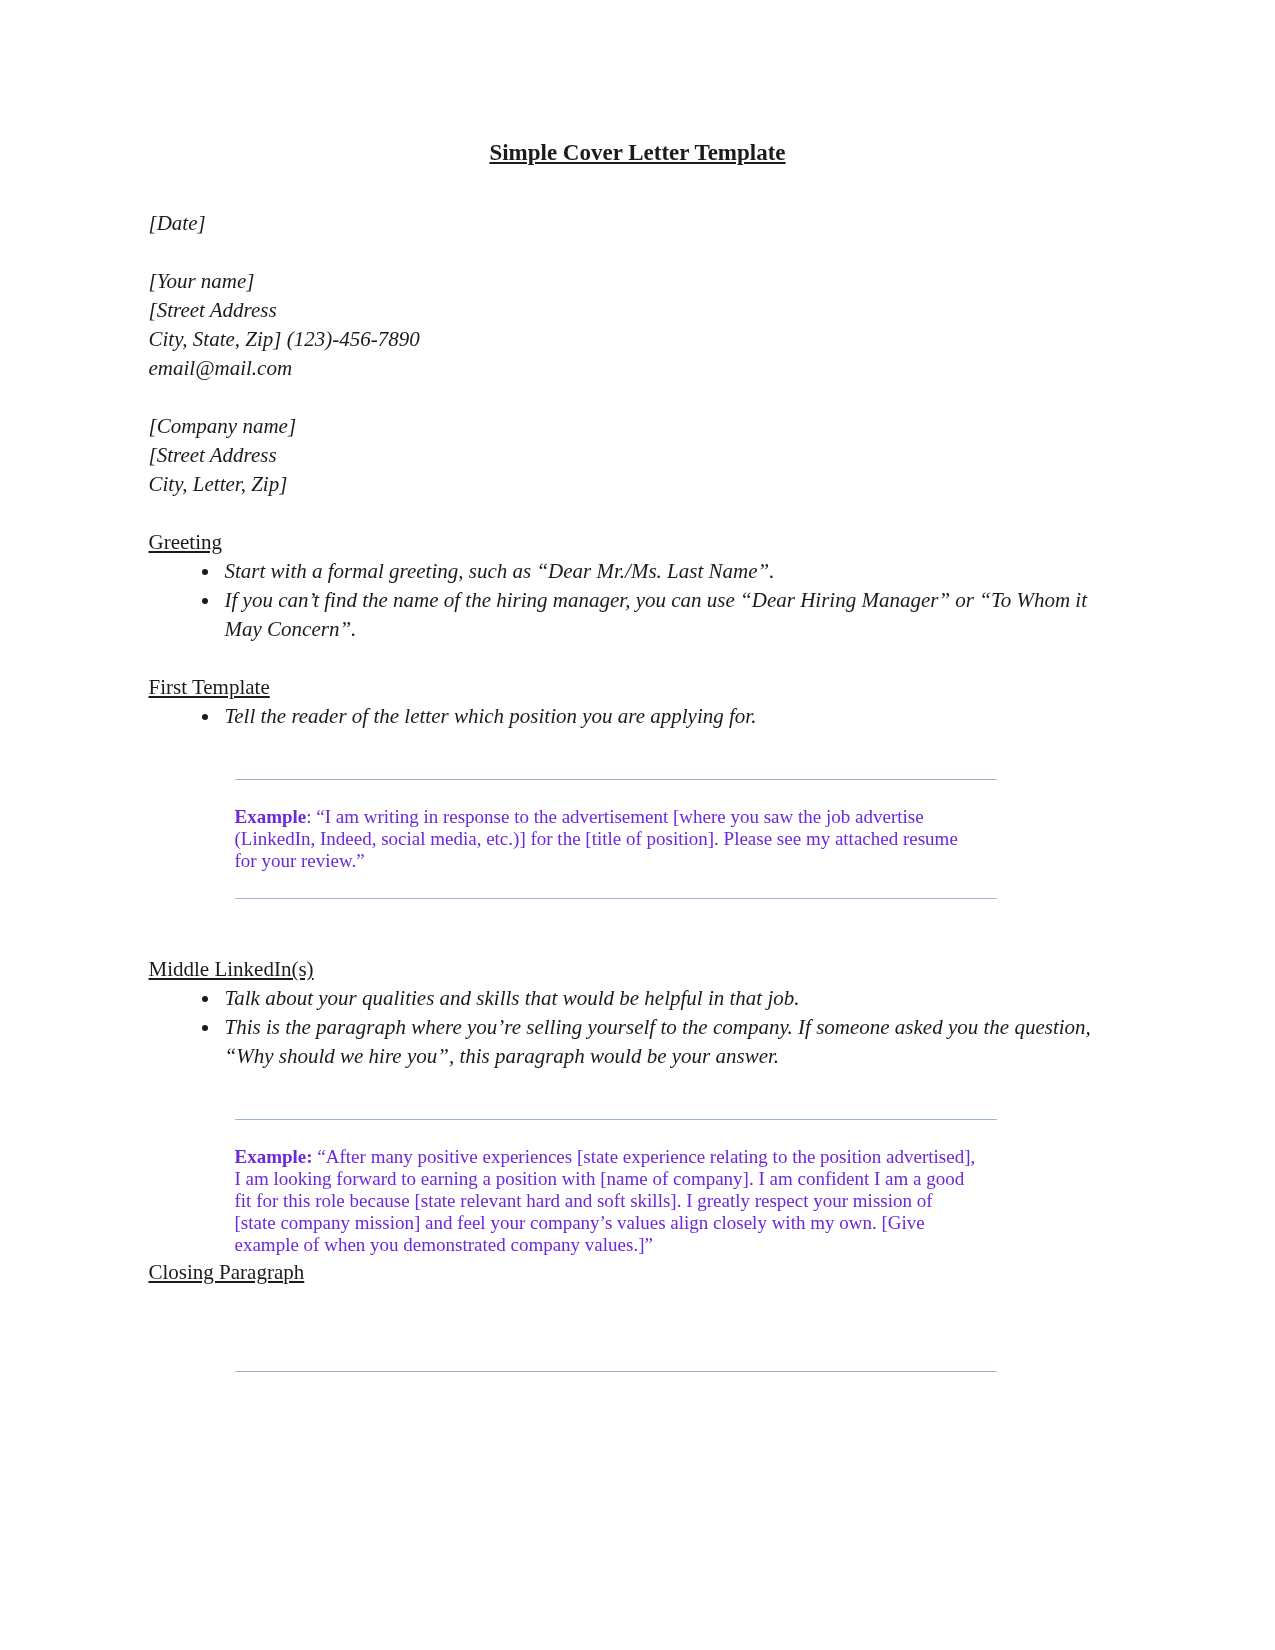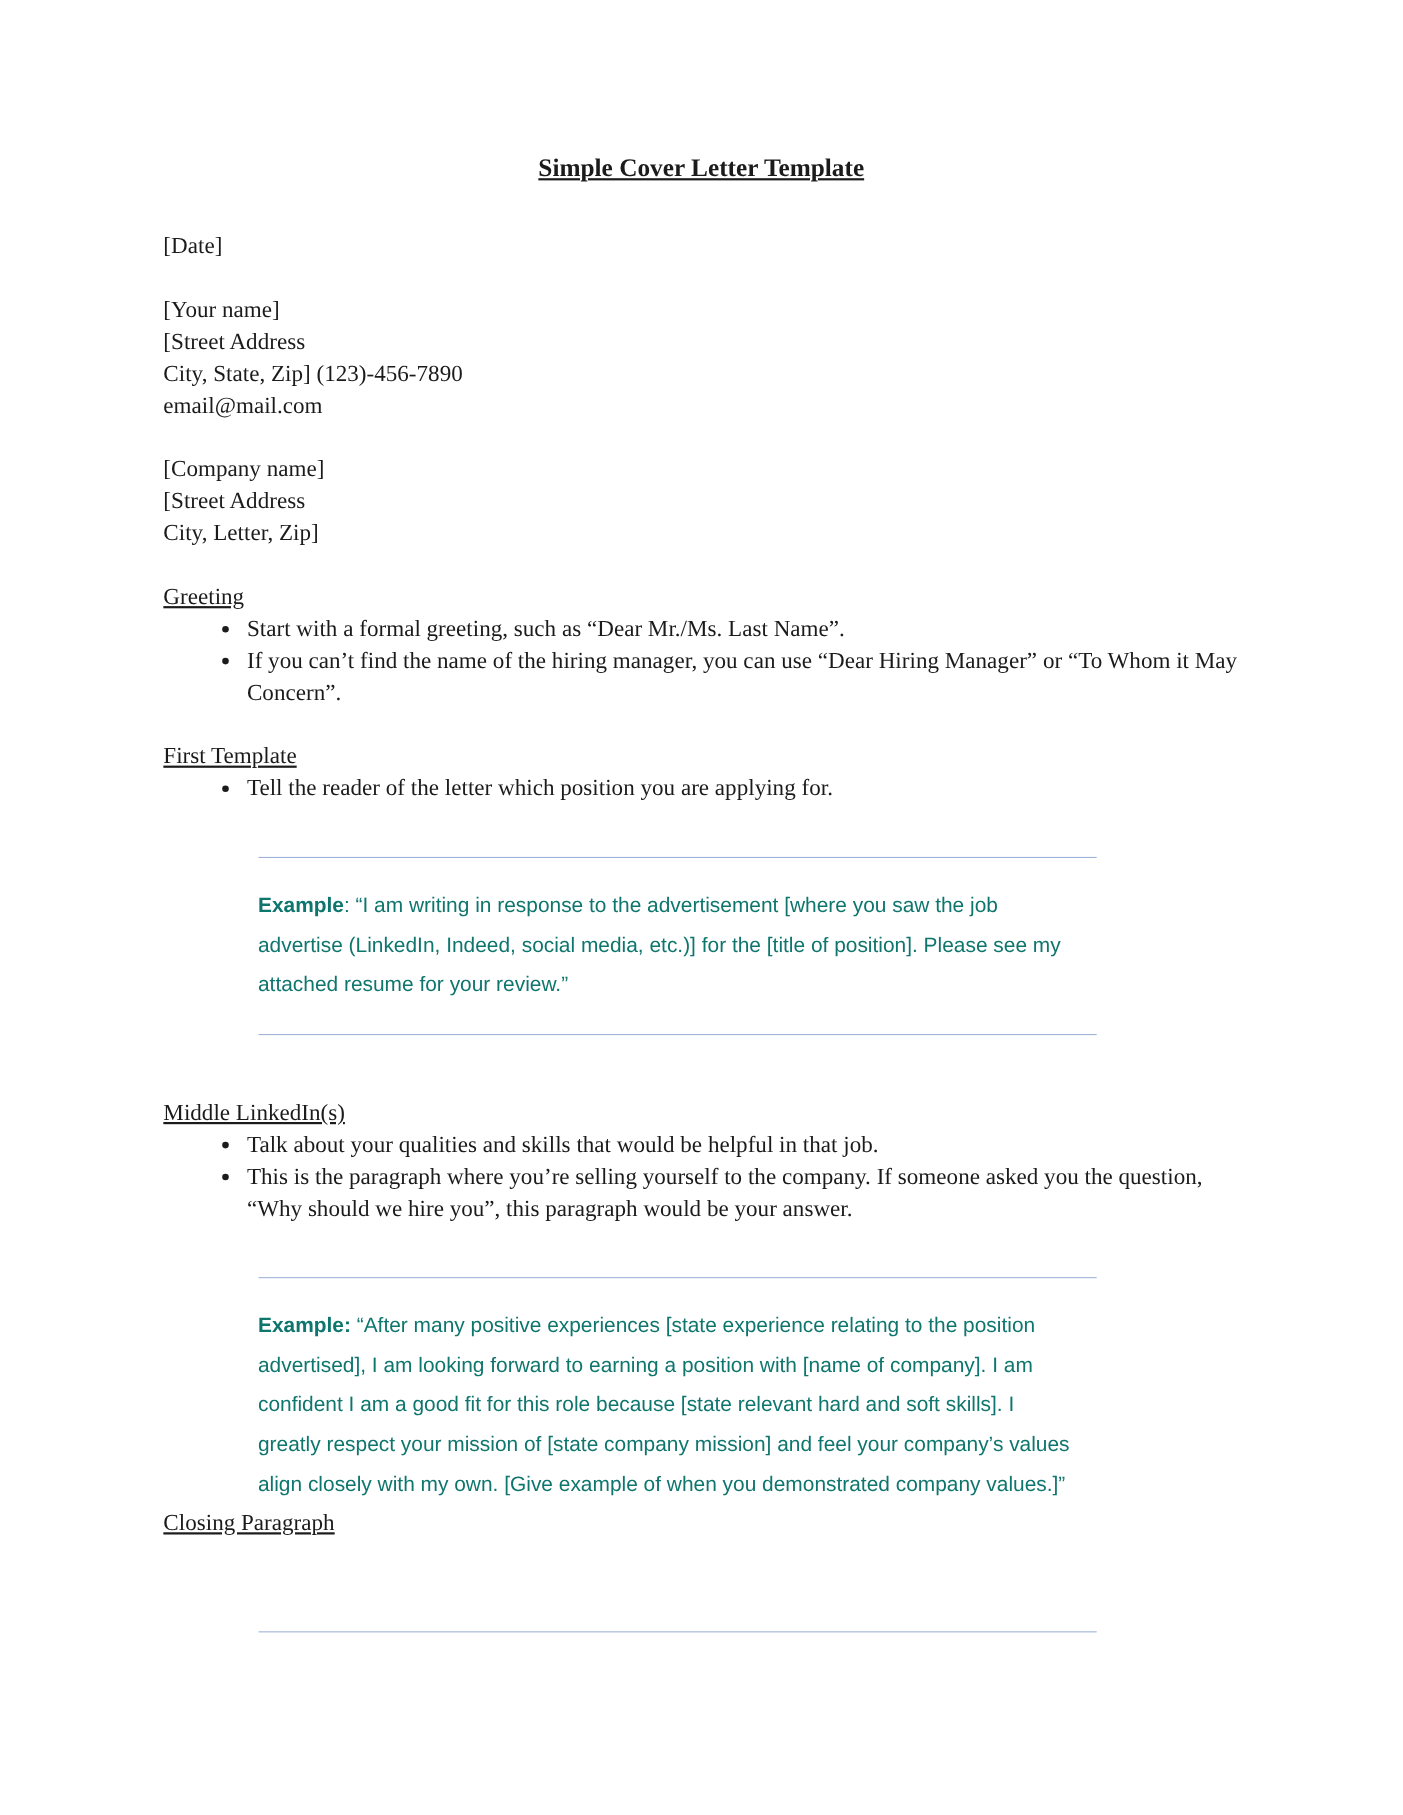--- a/index.html
+++ b/index.html
@@ -24,59 +24,61 @@
   .doc-title {
     margin: 0 0 42px 0;
     text-align: center;
     font-size: 23px;
     font-weight: bold;
     text-decoration: underline;
     line-height: 29px;
   }
   .block {
     margin: 0 0 29px 0;
+    font-style: italic;
   }
   .line {
     display: block;
   }
   .sec-heading {
     margin: 0;
     font-size: 21px;
     font-weight: normal;
     text-decoration: underline;
     line-height: 29px;
   }
   .section {
     margin-top: 29px;
   }
   ul.bullets {
     margin: 0;
     padding-left: 72px;
+    font-style: italic;
   }
   ul.bullets li {
     padding-left: 4px;
   }
   .example {
     margin-left: 86px;
     width: 762px;
     margin-top: 48px;
   }
   .rule {
     border: none;
     border-top: 1px solid #9fb4d6;
     margin: 0;
     height: 0;
   }
   .example-text {
     margin: 0;
     padding: 26px 20px 26px 0;
-    font-family: Liberation Sans, sans-serif;
+    font-family: Liberation Serif, serif;
     font-size: 19px;
-    line-height: 36px;
-    color: #0f766e;
+    line-height: 22px;
+    color: #6d28d9;
   }
   .example-label {
     font-weight: bold;
   }
   .closing-rule-wrap {
     margin-left: 86px;
     width: 762px;
     margin-top: 84px;
   }
 </style>

